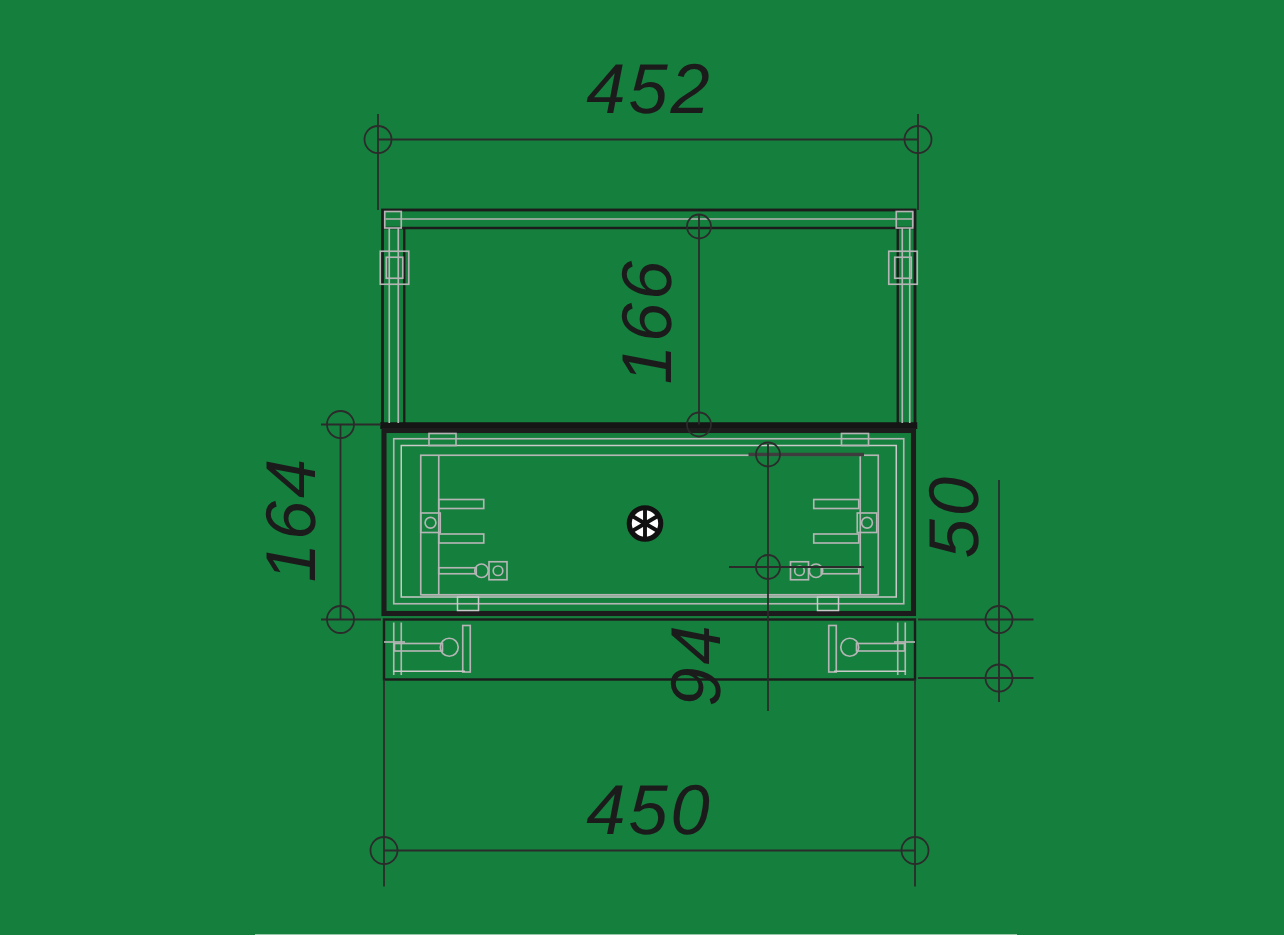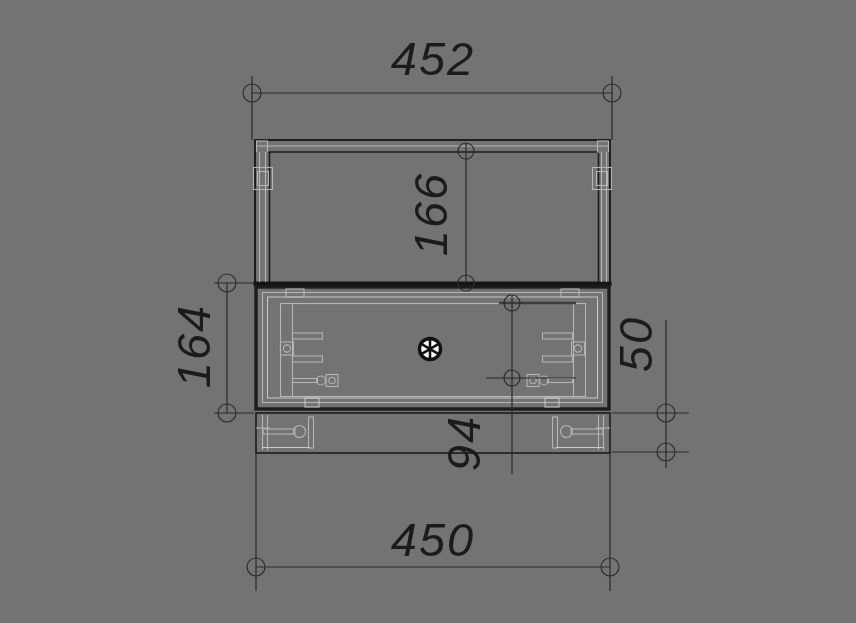--- a/index.html
+++ b/index.html
@@ -1,16 +1,16 @@
 <!DOCTYPE html>
 <html><head>
 <meta charset="utf-8">
 <style>
   html,body{margin:0;padding:0;background:#ffffff;}
-  .page{position:relative;width:856px;height:623px;background:#737373;overflow:hidden;
+  .page{position:relative;width:856px;height:623px;background:#15803d;overflow:hidden;
         font-family:"Liberation Sans",sans-serif;}
   svg{position:absolute;left:0;top:0;}
   .outline{stroke:#1c1c1c;fill:none;}
   .w16{stroke-width:1.6;}
   .w2{stroke-width:1.9;}
   .thick{stroke-width:3.4;}
   .dim{stroke:#2b2b2b;stroke-width:1.2;fill:none;}
   .dimdark{stroke:#3d3d3d;stroke-width:2.4;fill:none;}
   .gray{stroke:#b5b5b5;stroke-width:1.1;fill:none;}
   .gray2{stroke:#c9c9c9;stroke-width:1;fill:none;}

